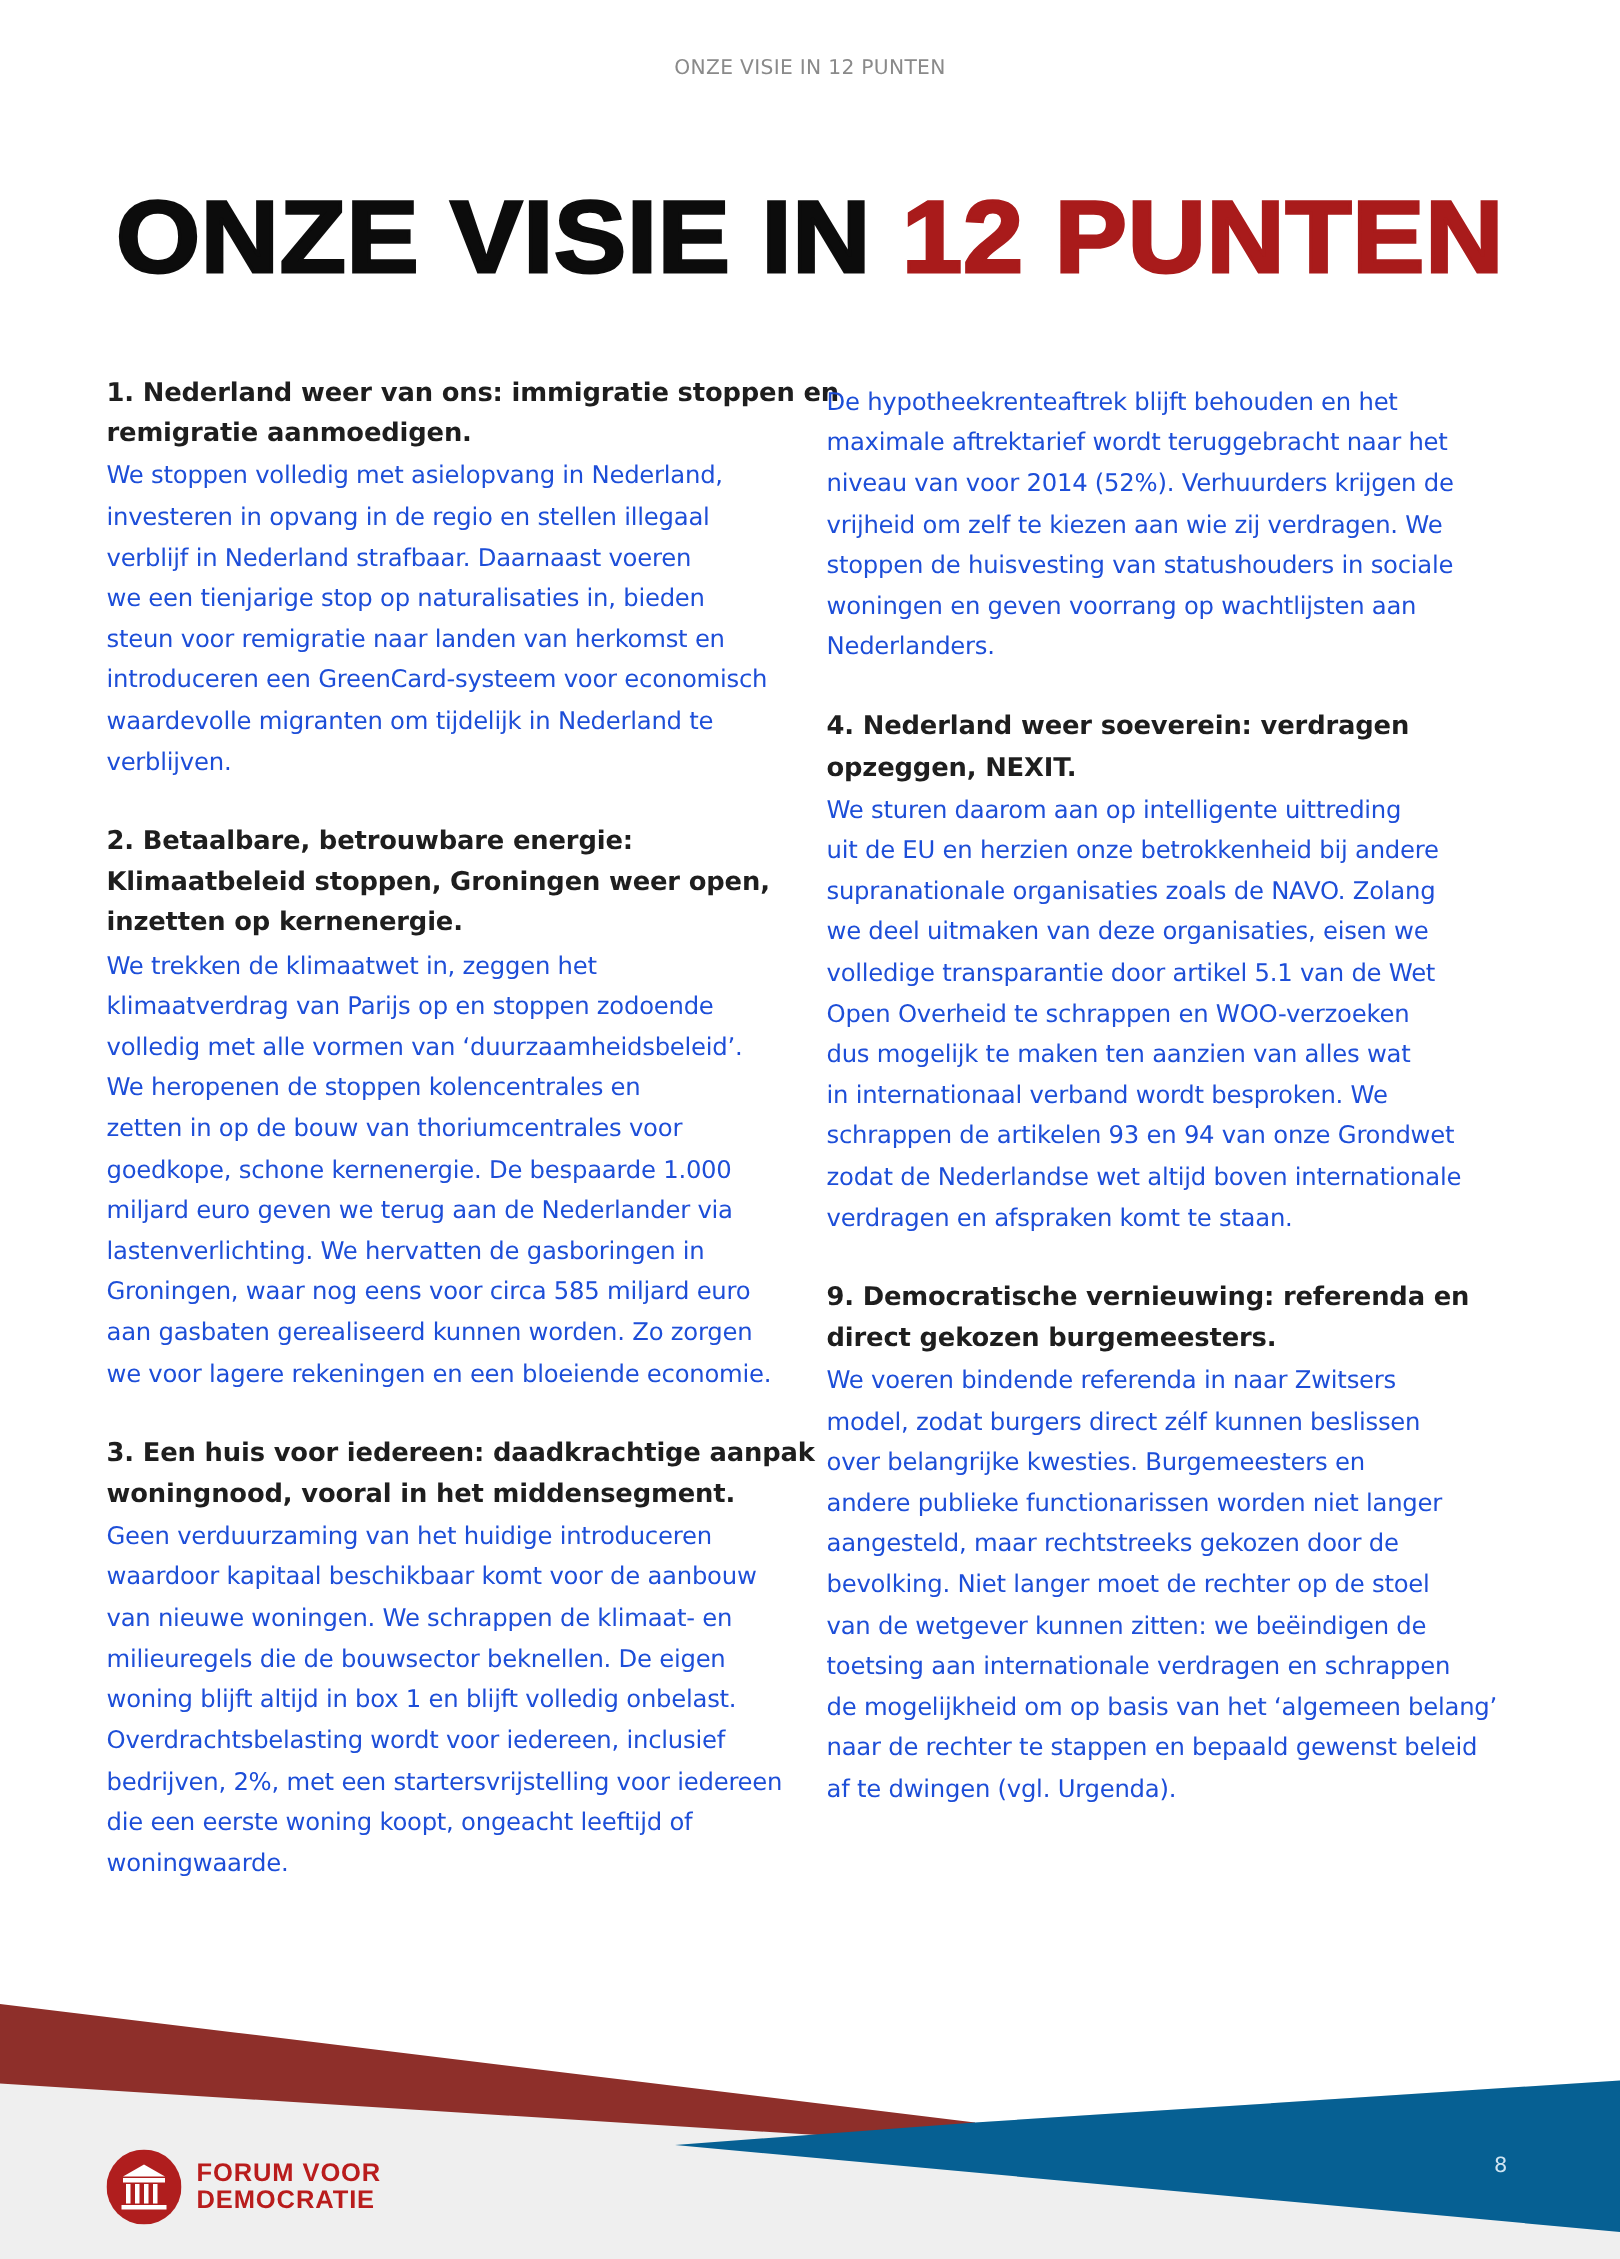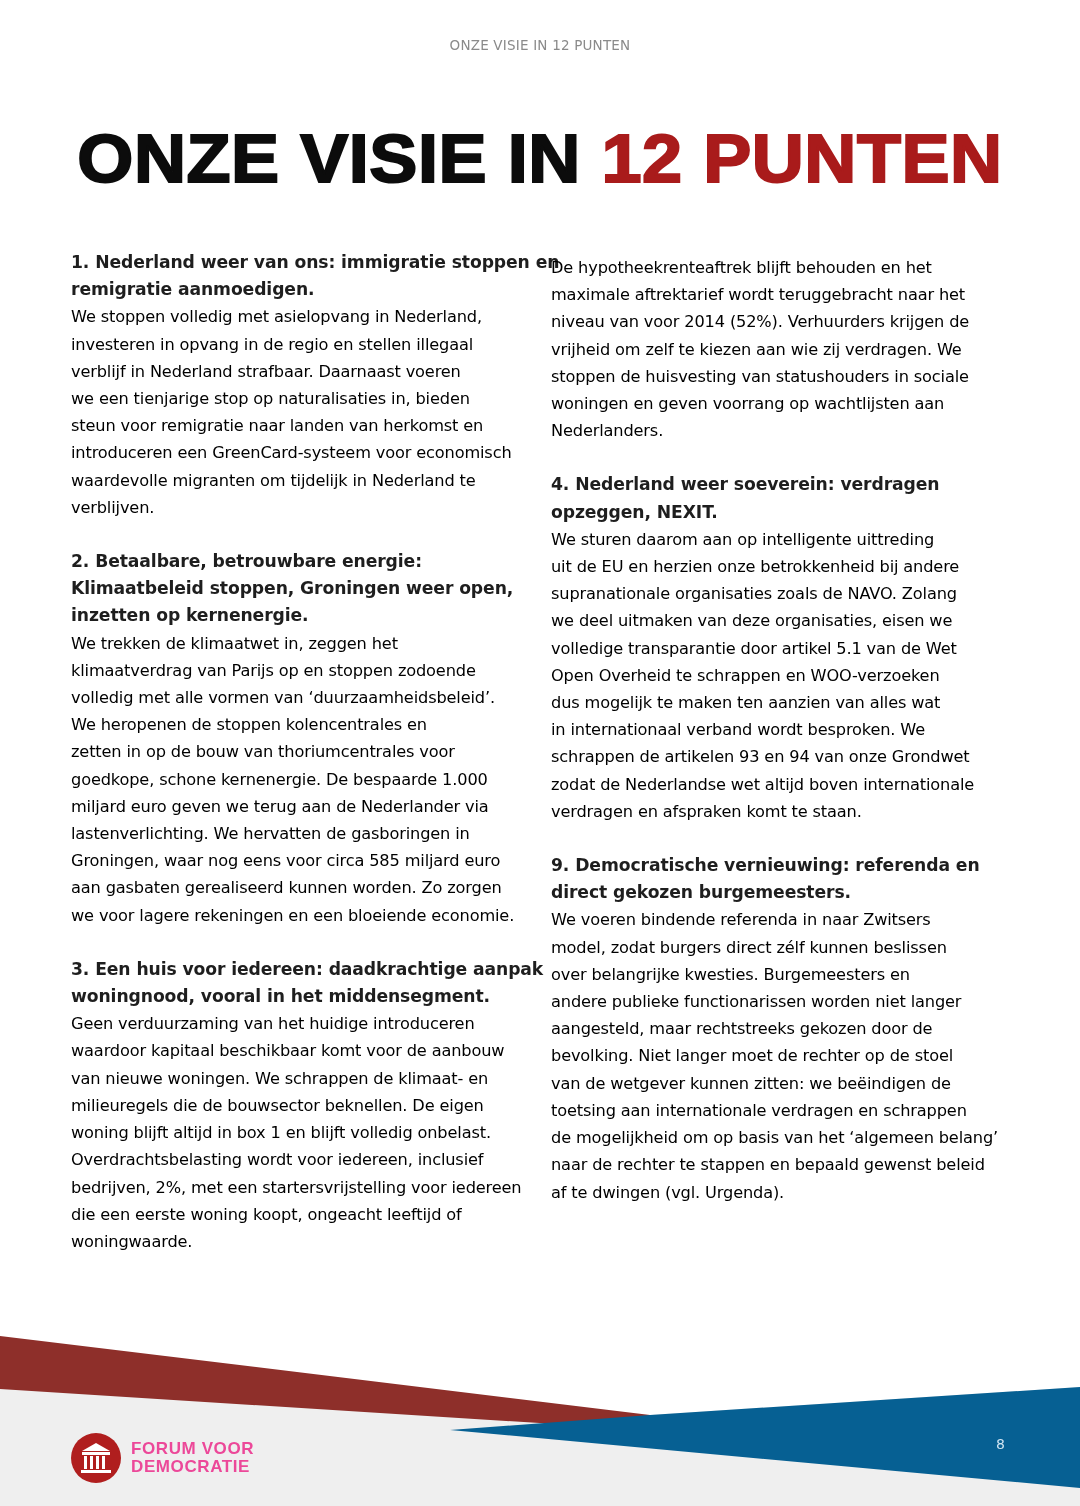--- a/index.html
+++ b/index.html
@@ -27,32 +27,32 @@
     position: absolute; width: 462px;
   }
   .col-left { left: 71px; top: 249px; }
   .col-right { left: 551px; top: 254px; }
   .section { margin-bottom: 27px; }
   .section-heading {
     margin: 0; font-size: 17.2px; font-weight: bold; line-height: 27.2px;
     color: #1e1e1e; letter-spacing: -0.1px;
   }
   .section-body {
-    margin: 0; font-size: 16.2px; line-height: 27.2px; color: #000000;
+    margin: 0; font-size: 16.2px; line-height: 27.2px; color: #1d4ed8;
     letter-spacing: -0.15px;
   }
   .line { display: block; white-space: nowrap; }
   .footer-svg { position: absolute; left: 0; top: 1300px; }
   .logo {
     position: absolute; left: 71px; top: 1433px; display: flex; align-items: center;
   }
   .logo-mark { width: 50px; height: 50px; }
   .logo-text {
     margin-left: 10px; font-family: "Liberation Sans", sans-serif;
-    font-weight: bold; font-size: 17px; line-height: 18px; color: #ec4899;
+    font-weight: bold; font-size: 17px; line-height: 18px; color: #b91c1c;
     letter-spacing: 0.6px;
   }
   .page-number {
     position: absolute; left: 996px; top: 1436px; font-size: 14px; color: #cfe4f2;
   }
 </style>
 </head>
 <body style="--accent: #a91b1b;">
 
 <div class="running-head">ONZE VISIE IN 12 PUNTEN</div>

